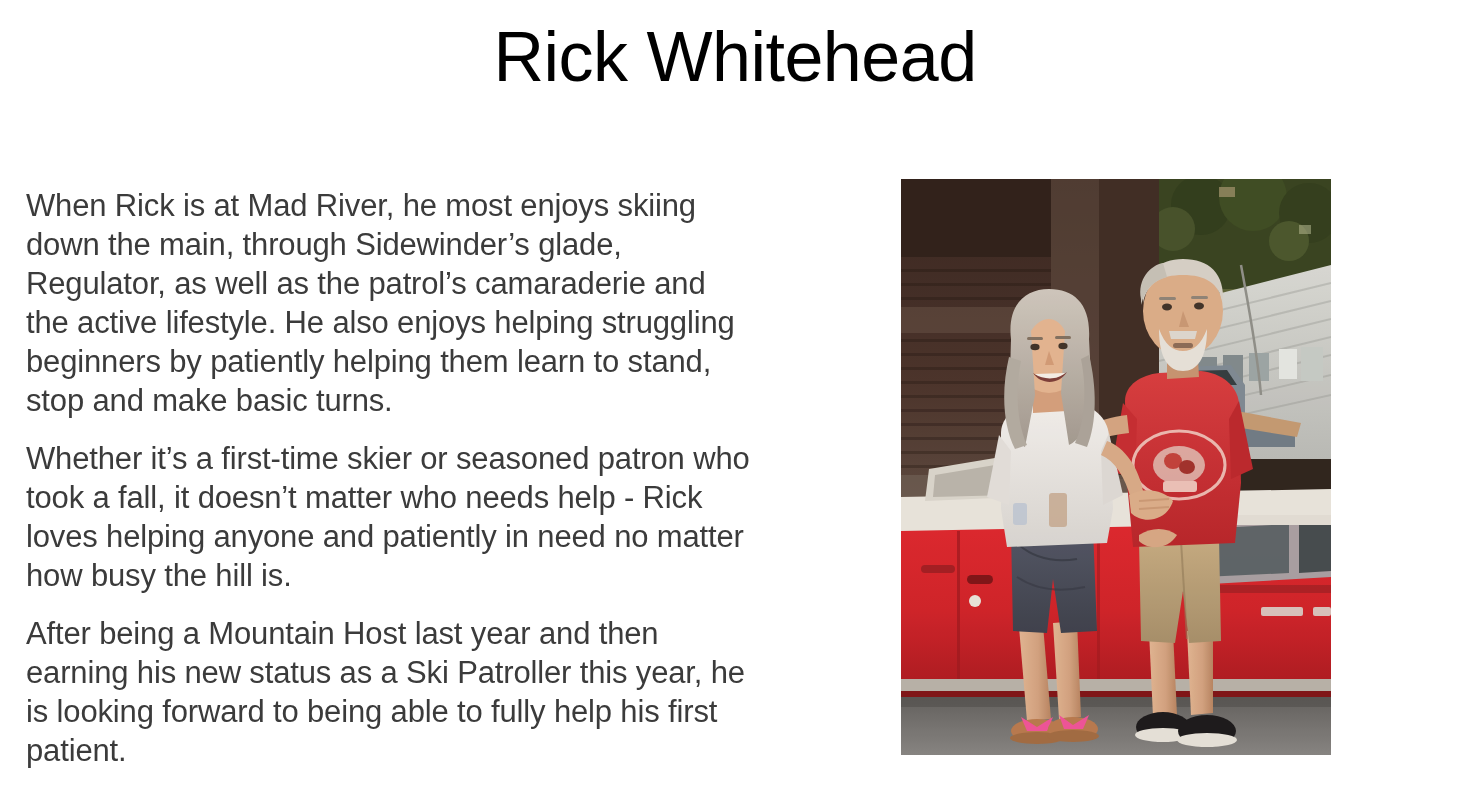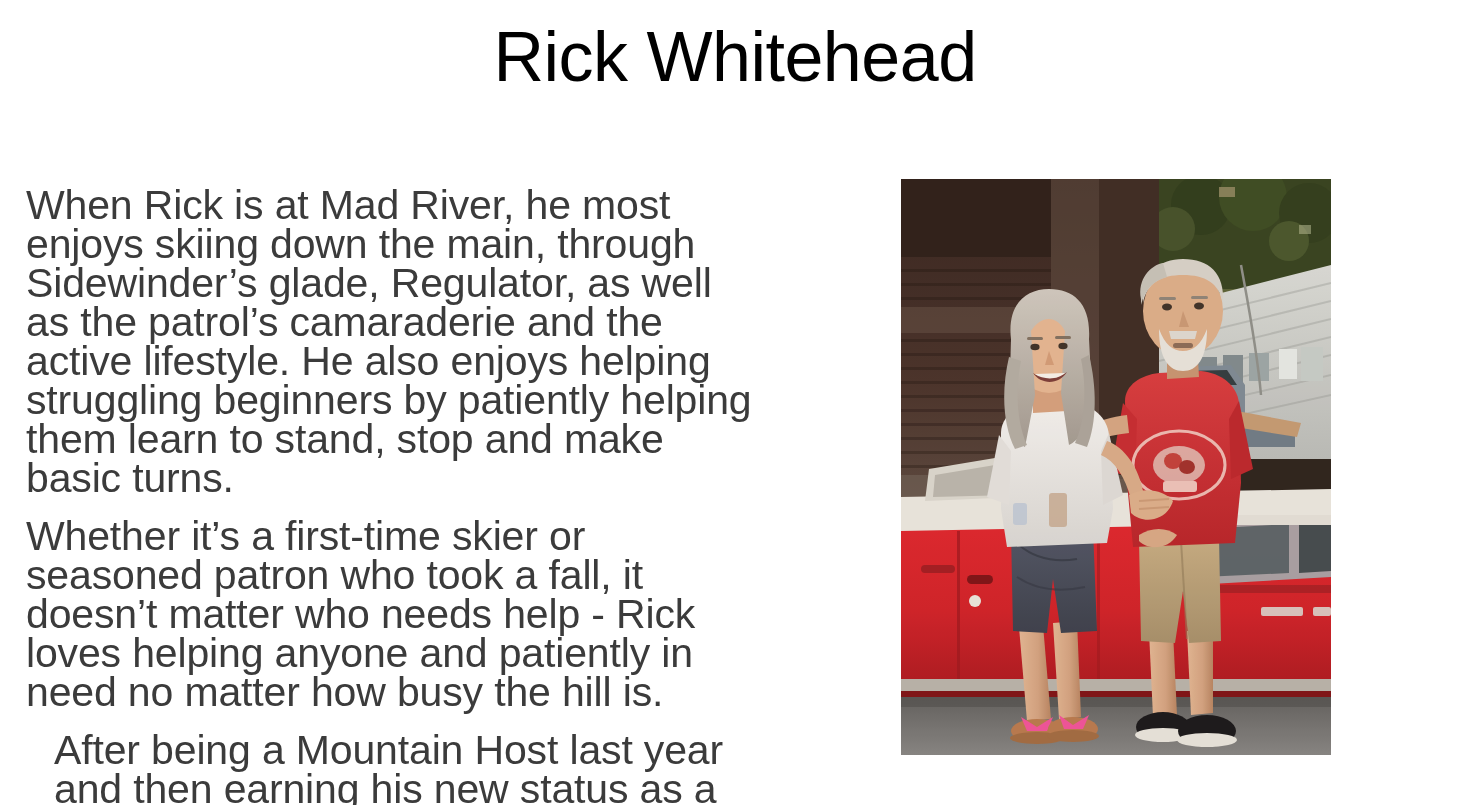--- a/index.html
+++ b/index.html
@@ -39,28 +39,28 @@
 
   
   #body-text {
     position: absolute;
     left: 26px;
     top: 186px;
     width: 730px;
   }
   .para {
     font-family: "Liberation Sans", sans-serif;
-    font-size: 41px;
+    font-size: 31px;
     line-height: 39px;
     color: #3b3b3b;
     margin: 0 0 19px 0;
     text-align: left;
     letter-spacing: -0.15px;
   }
-  .para:last-child { margin-bottom: 0; margin-left: 28px; }
+  .para:last-child { margin-bottom: 0; }
 
   
   #photo-frame {
     position: absolute;
     left: 901px;
     top: 179px;
     width: 430px;
     height: 576px;
     overflow: hidden;
     background: #2a211c;

